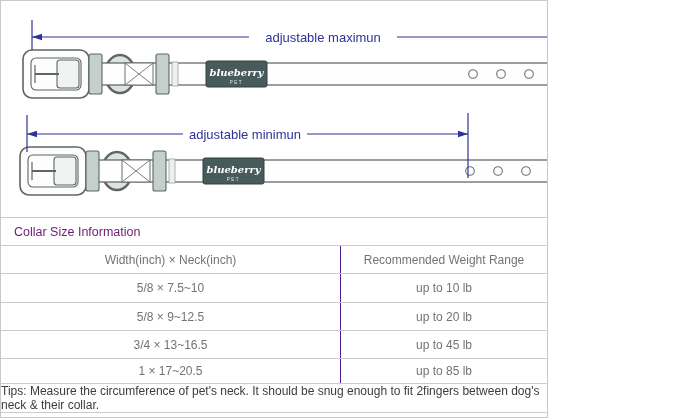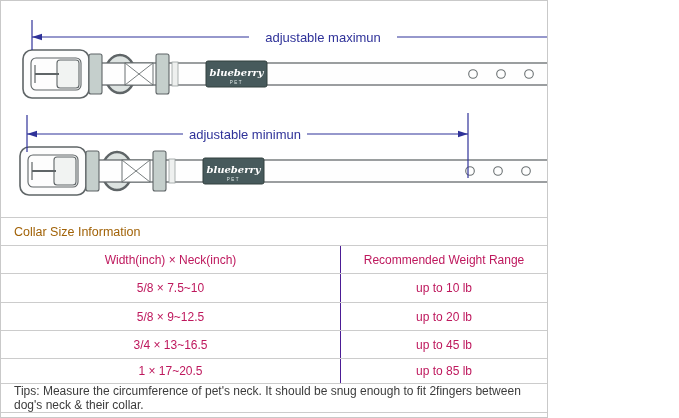--- a/index.html
+++ b/index.html
@@ -10,32 +10,32 @@
     border:1px solid #c9c9c9;
     background:#fff;
     font-family:"Liberation Sans", sans-serif;
     color:#3c3c3c;
     overflow:hidden;
   }
   .diagram-wrap{display:block;width:677px;height:216px;}
   
   .size-table{width:100%;}
   .row{box-sizing:border-box;border-top:1px solid #ccc;display:flex;align-items:center;}
-  .title-row{height:28px;padding-left:13px;font-size:12.5px;color:#a16207;}
+  .title-row{height:28px;padding-left:13px;font-size:12.5px;color:#701a75;}
   .grid-row{display:grid;grid-template-columns:339px 1fr;align-items:stretch;padding:0;}
   .grid-row .cell{
     display:flex;align-items:center;justify-content:center;
-    font-size:12px;color:#be185d;text-align:center;
+    font-size:12px;color:#737373;text-align:center;
   }
   .grid-row .cell + .cell{border-left:1px solid #4c1d95;}
   .head-row{height:28px;}
   .h29{height:29px;}
   .h28{height:28px;}
   .h25{height:25px;}
-  .tips-row{height:30px;padding-left:13px;font-size:12px;border-bottom:1px solid #ccc;color:#3c3c3c;}
+  .tips-row{height:30px;font-size:12px;border-bottom:1px solid #ccc;color:#3c3c3c;}
 </style>
 </head>
 <body>
 
 <div class="page">
 
   <svg class="diagram-wrap" viewBox="0 0 677 216">
     <defs>
       <g id="collar">
 

